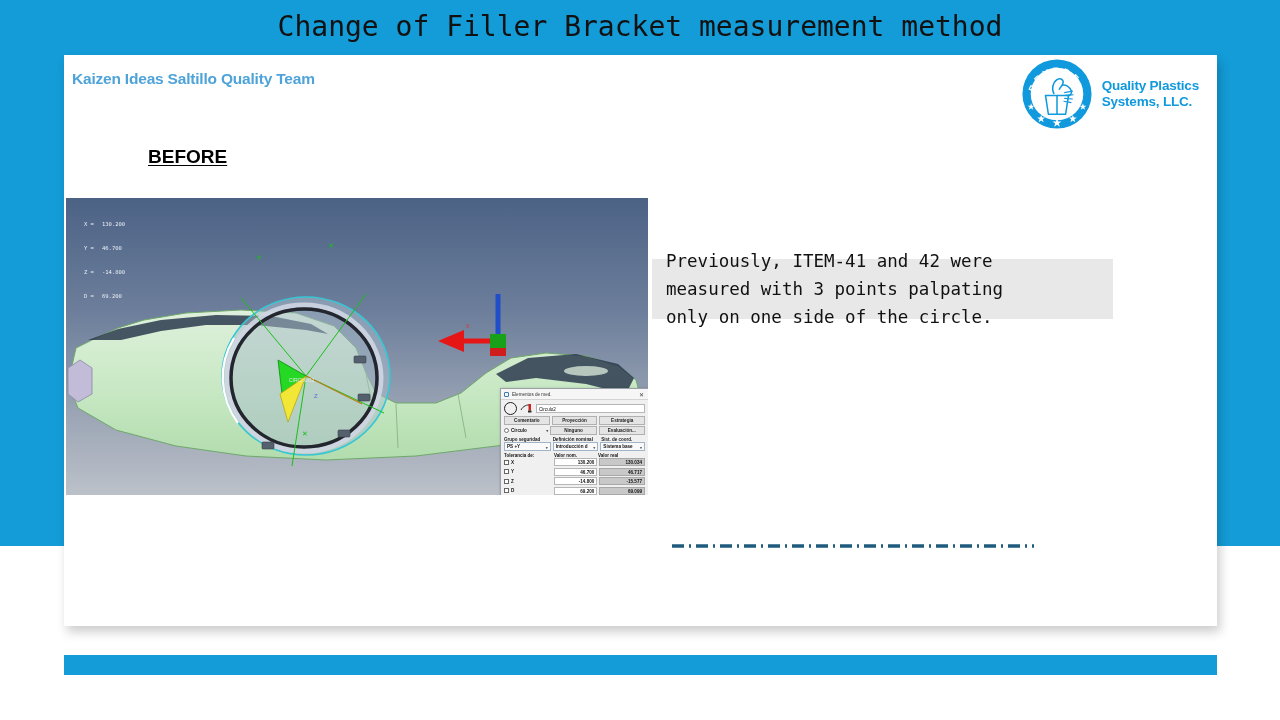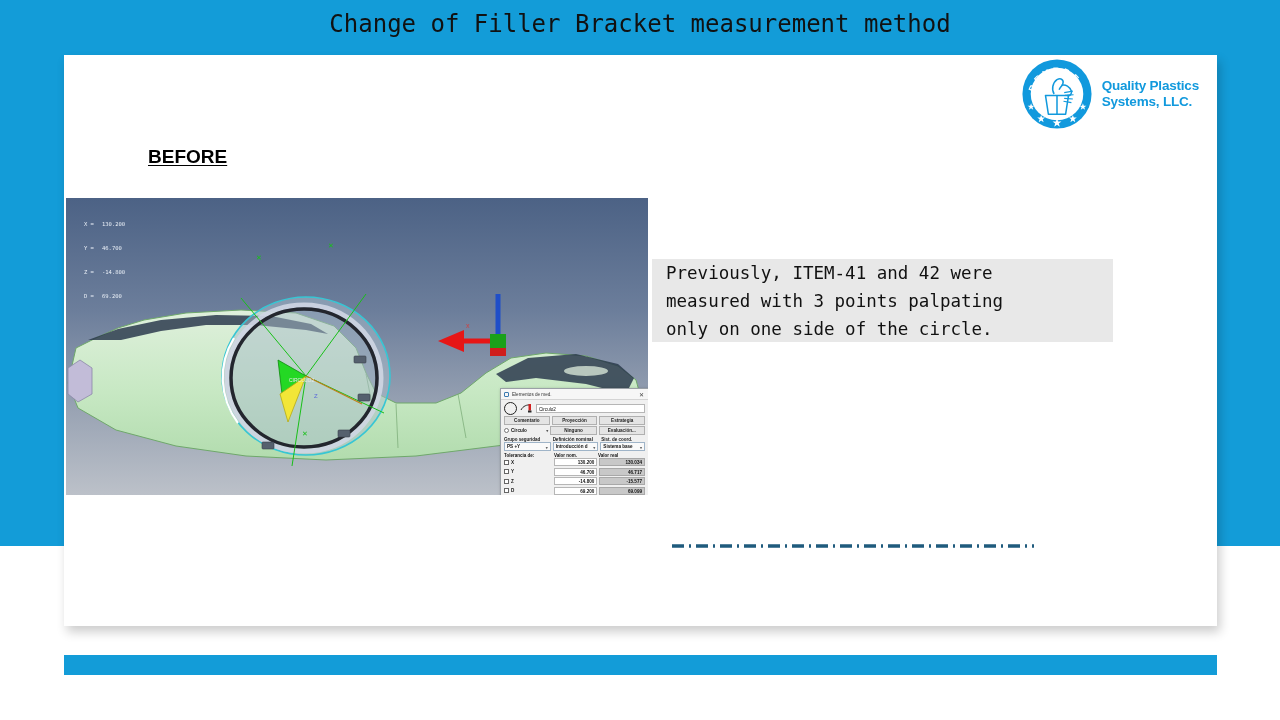--- a/index.html
+++ b/index.html
@@ -37,21 +37,21 @@
     background: #ffffff;
     box-shadow: 3px 6px 10px rgba(0,0,0,0.20);
   }
   
   .deck-title {
     position: absolute;
     left: 0; top: 10px;
     width: 1280px;
     text-align: center;
     font-family: "DejaVu Sans Mono", "Liberation Mono", monospace;
-    font-size: 24px;
+    font-size: 28px;
     color: #111111;
     letter-spacing: 0px;
     white-space: nowrap;
   }
   
   .team-line {
     position: absolute;
     left: 8px; top: 15px;
     font-size: 15.5px;
     font-weight: bold;
@@ -236,21 +236,21 @@
     width: 46px; height: 8px;
     background: #c8c8c8; border: 1px solid #a8a8a8;
     text-align: right; padding-right: 2px;
     font-size: 4.6px; font-weight: bold; line-height: 7px;
     margin-left: 2px;
   }
   
   .callout {
     position: absolute;
     left: 588px; top: 204px;
-    width: 461px; height: 83px;
+    width: 461px; height: 60px;
     background: #e8e8e8;
     display: flex; align-items: center;
     padding: 0 14px;
   }
   .callout p {
     margin: 0;
     font-family: "DejaVu Sans Mono", "Liberation Mono", monospace;
     font-size: 17.5px;
     line-height: 1.6;
     color: #111;
@@ -268,20 +268,21 @@
 
 <div id="stage">
 
   <div class="blue-band"></div>
   <div class="bottom-bar"></div>
 
   <div class="deck-title">Change of Filler Bracket measurement method</div>
 
   <div class="slide-card">
 
+    <div class="team-line">Kaizen Ideas Saltillo Quality Team</div>
     <div class="before-label">BEFORE</div>
 
     <div class="logo-wrap">
       <svg class="logo-badge" viewBox="0 0 100 100">
         <defs>
           <path id="arcTop" d="M 18,54 A 32,32 0 0 1 82,54"></path>
         </defs>
         <circle cx="50" cy="50" r="48" fill="#1199dd"></circle>
         <circle cx="50" cy="50" r="36.5" fill="#ffffff"></circle>
         <text font-family="'Liberation Sans', sans-serif" font-size="12.5" font-weight="bold" fill="#ffffff" letter-spacing="4.2">

